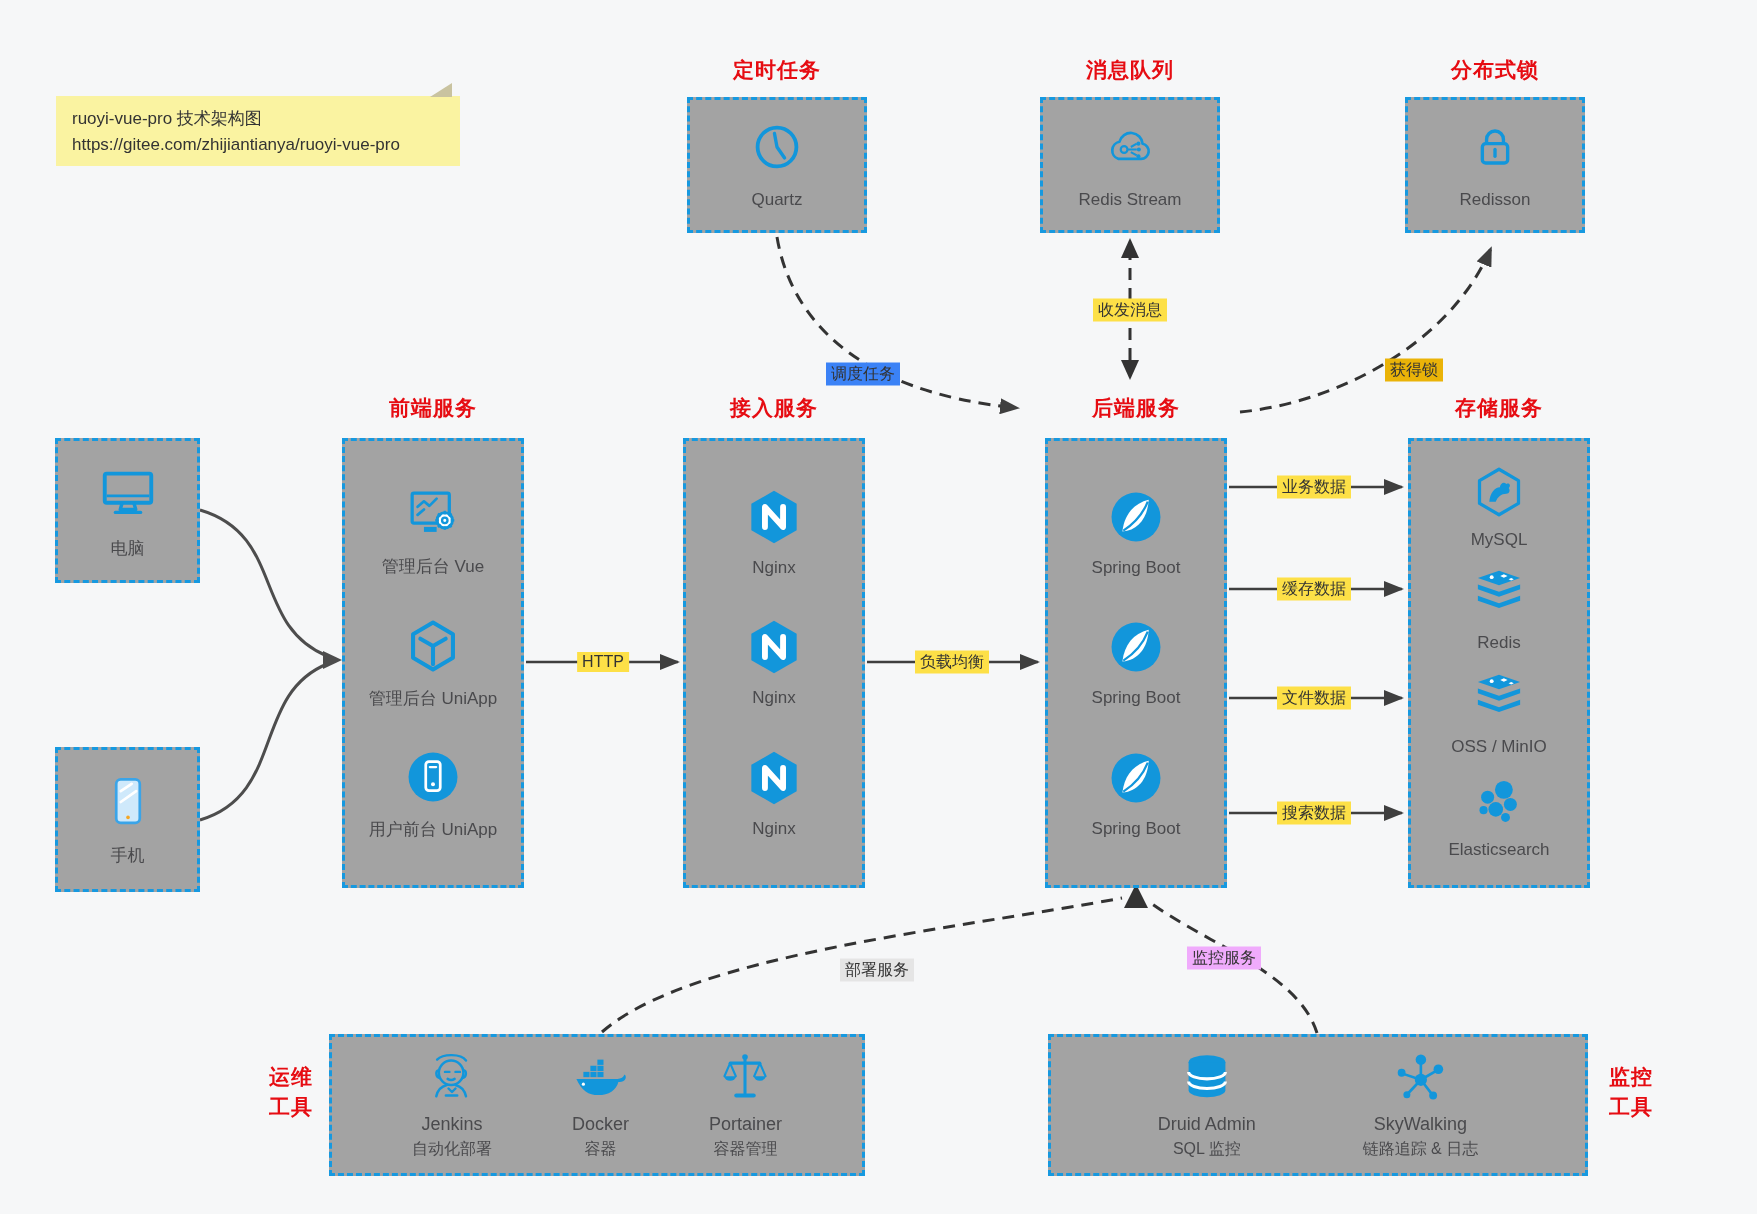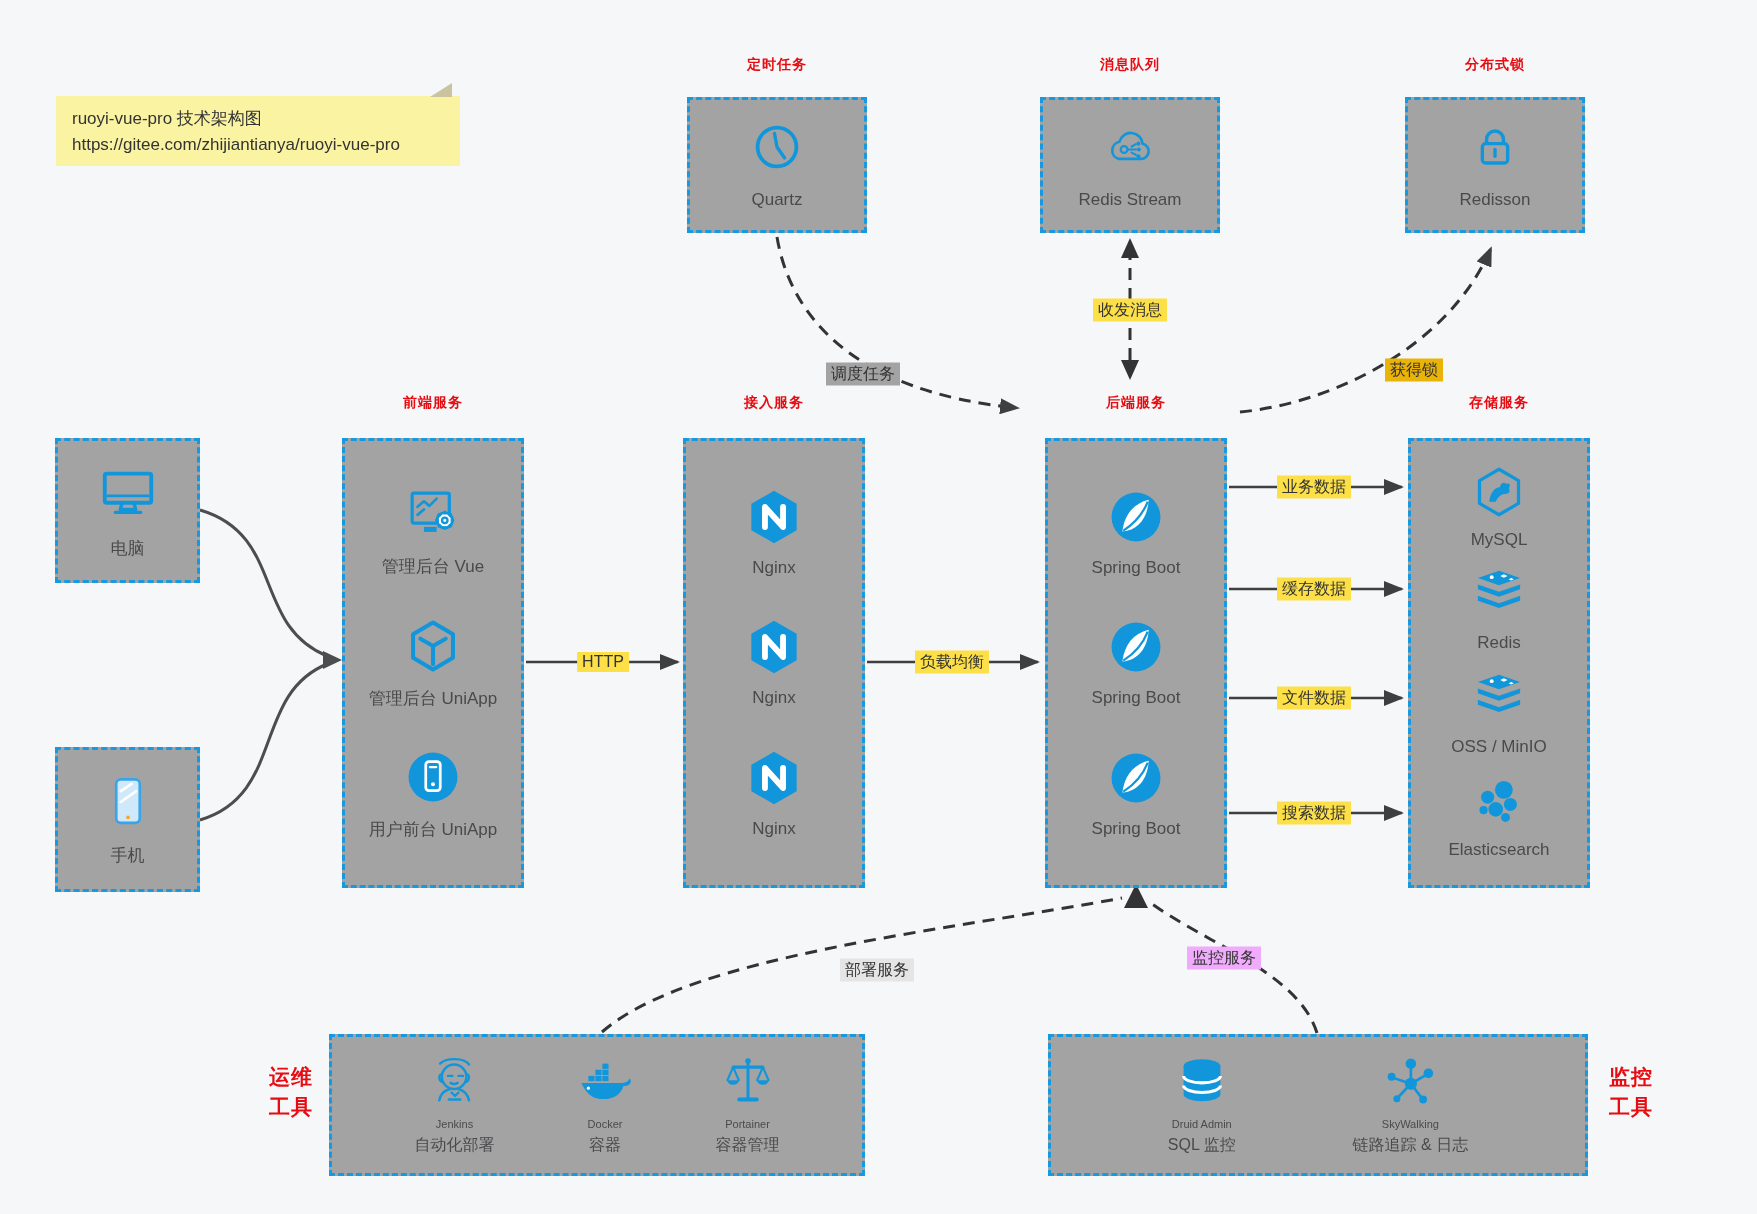--- a/index.html
+++ b/index.html
@@ -8,31 +8,31 @@
   .note{position:absolute;left:56px;top:96px;width:404px;height:70px;background:#faf3a1;z-index:2;
         padding:10px 16px;box-sizing:border-box;font-size:17px;color:#333;line-height:1.55;}
   .note-fold{position:absolute;top:-13px;right:8px;width:0;height:0;
         border-bottom:14px solid #c9c3a0;border-left:22px solid transparent;}
   .dashed-box{position:absolute;background:#a3a3a3;border:3px dashed #1699e0;box-sizing:border-box;
         display:flex;flex-direction:column;align-items:center;z-index:2;}
   .svc-box{justify-content:center;gap:12px;}
   .client-box{justify-content:center;gap:9px;}
   .group-box{justify-content:space-evenly;padding:6px 0;}
   .tool-box{flex-direction:row;justify-content:space-evenly;align-items:center;}
-  .red-title{position:absolute;color:#e60c12;font-weight:bold;font-size:14px;text-align:center;
+  .red-title{position:absolute;color:#e60c12;font-weight:bold;font-size:21px;text-align:center;
         z-index:3;letter-spacing:1px;}
   .side-label{position:absolute;color:#e60c12;font-weight:bold;font-size:21px;text-align:center;
         line-height:1.45;z-index:3;letter-spacing:1px;}
   .item{display:flex;flex-direction:column;align-items:center;gap:8px;}
   .item svg{width:58px;height:58px;}
   .storage .item svg{width:52px;height:52px;}
   .item-label{font-size:17px;color:#4a4a4d;white-space:nowrap;}
   .tool-item{display:flex;flex-direction:column;align-items:center;gap:3px;}
   .tool-item svg{width:56px;height:56px;}
-  .tool-name{font-size:11px;color:#4a4a4d;line-height:1.3;white-space:nowrap;}
+  .tool-name{font-size:18px;color:#4a4a4d;line-height:1.3;white-space:nowrap;}
   .tool-sub{font-size:16px;color:#4a4a4d;white-space:nowrap;}
   .svc-label{font-size:17px;color:#4a4a4d;}
   .flow-label{position:absolute;transform:translate(-50%,-50%);background:#fde047;
         padding:1px 5px;font-size:16px;color:#333;z-index:5;white-space:nowrap;}
 </style>
 </head>
 <body>
 
 <div class="canvas">
 
@@ -392,19 +392,19 @@
     <div>监控</div>
     <div>工具</div>
   </div>
 
   <div class="flow-label" style="left:603px;top:662px;">HTTP</div>
   <div class="flow-label" style="left:952px;top:662px;">负载均衡</div>
   <div class="flow-label" style="left:1314px;top:487px;">业务数据</div>
   <div class="flow-label" style="left:1314px;top:589px;">缓存数据</div>
   <div class="flow-label" style="left:1314px;top:698px;">文件数据</div>
   <div class="flow-label" style="left:1314px;top:813px;">搜索数据</div>
-  <div class="flow-label" style="left:863px;top:374px;background:#a3a3a3;font-family:Liberation Serif, serif;">调度任务</div>
+  <div class="flow-label" style="left:863px;top:374px;background:#3b82f6;font-family:Liberation Serif, serif;">调度任务</div>
   <div class="flow-label" style="left:1130px;top:310px;">收发消息</div>
   <div class="flow-label" style="left:1414px;top:370px;background:#eab308;">获得锁</div>
   <div class="flow-label" style="left:877px;top:970px;background:#e5e5e5;">部署服务</div>
   <div class="flow-label" style="left:1224px;top:958px;background:#f0abfc;">监控服务</div>
 
 </div>
 
 </body></html>

